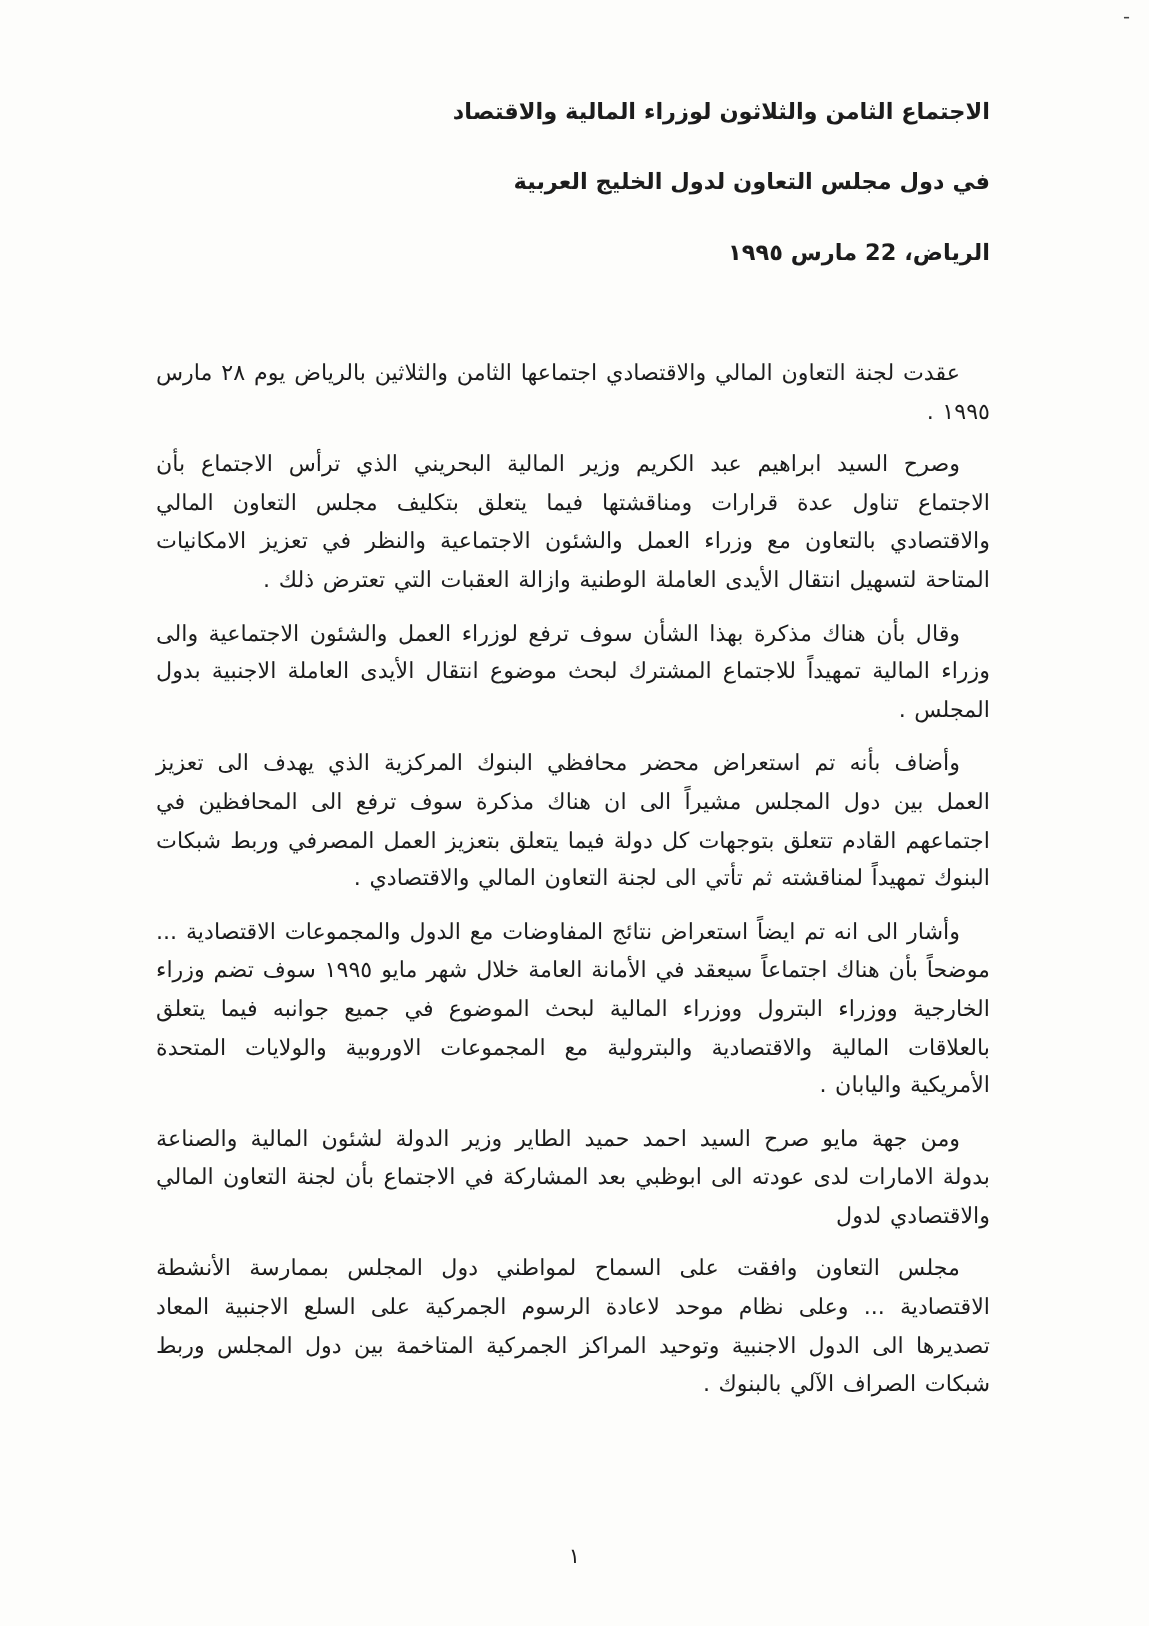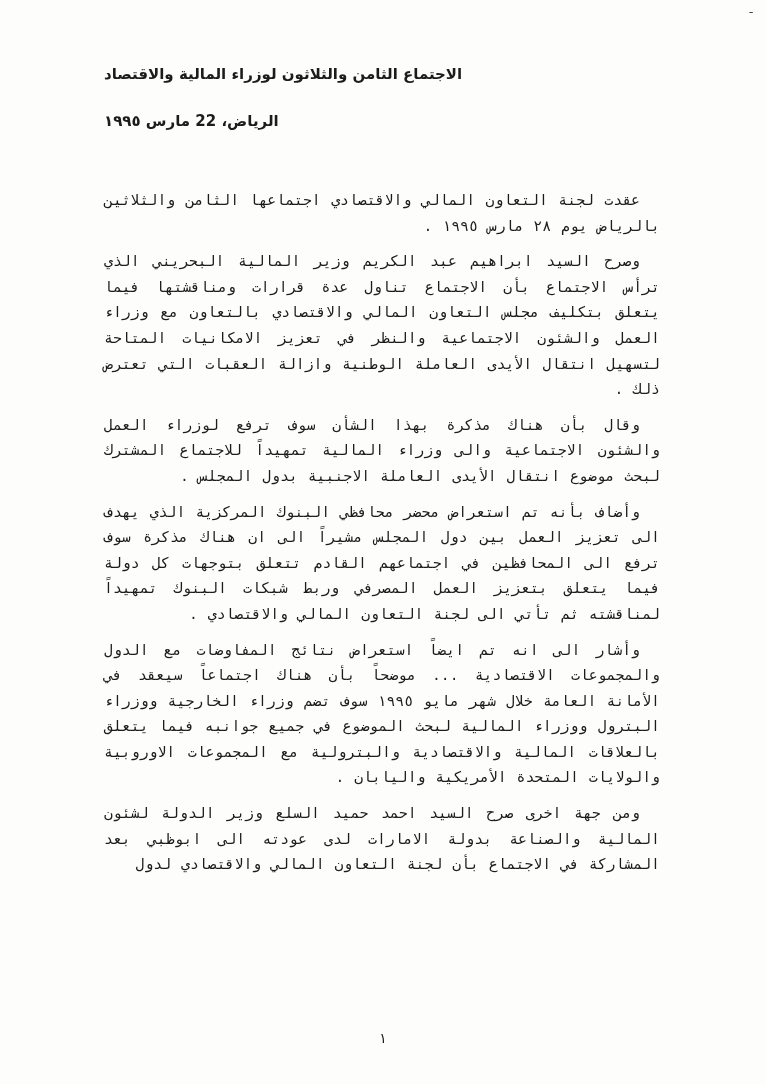--- a/index.html
+++ b/index.html
@@ -24,42 +24,41 @@
     left: 18px;            
     direction: ltr;
     right: auto;
     font-size: 13px;
     color: #444;
   }
   
   .corner-mark { left: auto; right: 0; top: 4px; width: 30px; text-align: center; }
 
   .title-block {
-    text-align: left;
+    text-align: right;
     font-weight: bold;
     font-size: 15px;
     margin-bottom: 58px;
   }
   .title-block .title-line {
     margin-bottom: 27px;
     letter-spacing: 0.2px;
     line-height: 20px;
   }
   .title-block .title-line:last-child { margin-bottom: 0; }
 
   .body-text {
     font-size: 14.8px;
     line-height: 25.6px;
     text-align: justify;
   }
   .body-text p {
     text-indent: 20px;
     margin-bottom: 10px;
     word-spacing: 1px;
-    font-family: Liberation Mono, monospace;
   }
 
   .page-footer {
     position: absolute;
     bottom: 38px;
     left: 0;
     width: 100%;
     text-align: center;
     font-size: 14px;
     color: #1c1c1c;
@@ -67,29 +66,31 @@
 </style>
 </head>
 <body>
 
 <div class="page">
 
   <div class="corner-mark">-</div>
 
   <header class="title-block">
     <div class="title-line">الاجتماع الثامن والثلاثون لوزراء المالية والاقتصاد</div>
+    <div class="title-line">في دول مجلس التعاون لدول الخليج العربية</div>
     <div class="title-line">الرياض، 22 مارس ١٩٩٥</div>
   </header>
 
   <main class="body-text">
     <p>عقدت لجنة التعاون المالي والاقتصادي اجتماعها الثامن والثلاثين بالرياض يوم ٢٨ مارس ١٩٩٥ .</p>
     <p>وصرح السيد ابراهيم عبد الكريم وزير المالية البحريني الذي ترأس الاجتماع بأن الاجتماع تناول عدة قرارات ومناقشتها فيما يتعلق بتكليف مجلس التعاون المالي والاقتصادي بالتعاون مع وزراء العمل والشئون الاجتماعية والنظر في تعزيز الامكانيات المتاحة لتسهيل انتقال الأيدى العاملة الوطنية وازالة العقبات التي تعترض ذلك .</p>
     <p>وقال بأن هناك مذكرة بهذا الشأن سوف ترفع لوزراء العمل والشئون الاجتماعية والى وزراء المالية تمهيداً للاجتماع المشترك لبحث موضوع انتقال الأيدى العاملة الاجنبية بدول المجلس .</p>
     <p>وأضاف بأنه تم استعراض محضر محافظي البنوك المركزية الذي يهدف الى تعزيز العمل بين دول المجلس مشيراً الى ان هناك مذكرة سوف ترفع الى المحافظين في اجتماعهم القادم تتعلق بتوجهات كل دولة فيما يتعلق بتعزيز العمل المصرفي وربط شبكات البنوك تمهيداً لمناقشته ثم تأتي الى لجنة التعاون المالي والاقتصادي .</p>
     <p>وأشار الى انه تم ايضاً استعراض نتائج المفاوضات مع الدول والمجموعات الاقتصادية ... موضحاً بأن هناك اجتماعاً سيعقد في الأمانة العامة خلال شهر مايو ١٩٩٥ سوف تضم وزراء الخارجية ووزراء البترول ووزراء المالية لبحث الموضوع في جميع جوانبه فيما يتعلق بالعلاقات المالية والاقتصادية والبترولية مع المجموعات الاوروبية والولايات المتحدة الأمريكية واليابان .</p>
-    <p>ومن جهة اخرى صرح السيد احمد حميد السلع وزير الدولة لشئون المالية والصناعة بدولة الامارات لدى عودته الى ابوظبي بعد المشاركة في الاجتماع بأن لجنة التعاون المالي والاقتصادي لدول</p>
+    <p>ومن جهة مايو صرح السيد احمد حميد الطاير وزير الدولة لشئون المالية والصناعة بدولة الامارات لدى عودته الى ابوظبي بعد المشاركة في الاجتماع بأن لجنة التعاون المالي والاقتصادي لدول</p>
+    <p>مجلس التعاون وافقت على السماح لمواطني دول المجلس بممارسة الأنشطة الاقتصادية ... وعلى نظام موحد لاعادة الرسوم الجمركية على السلع الاجنبية المعاد تصديرها الى الدول الاجنبية وتوحيد المراكز الجمركية المتاخمة بين دول المجلس وربط شبكات الصراف الآلي بالبنوك .</p>
   </main>
 
   <footer class="page-footer">
     <span>١</span>
   </footer>
 
 </div>
 
 </body></html>

